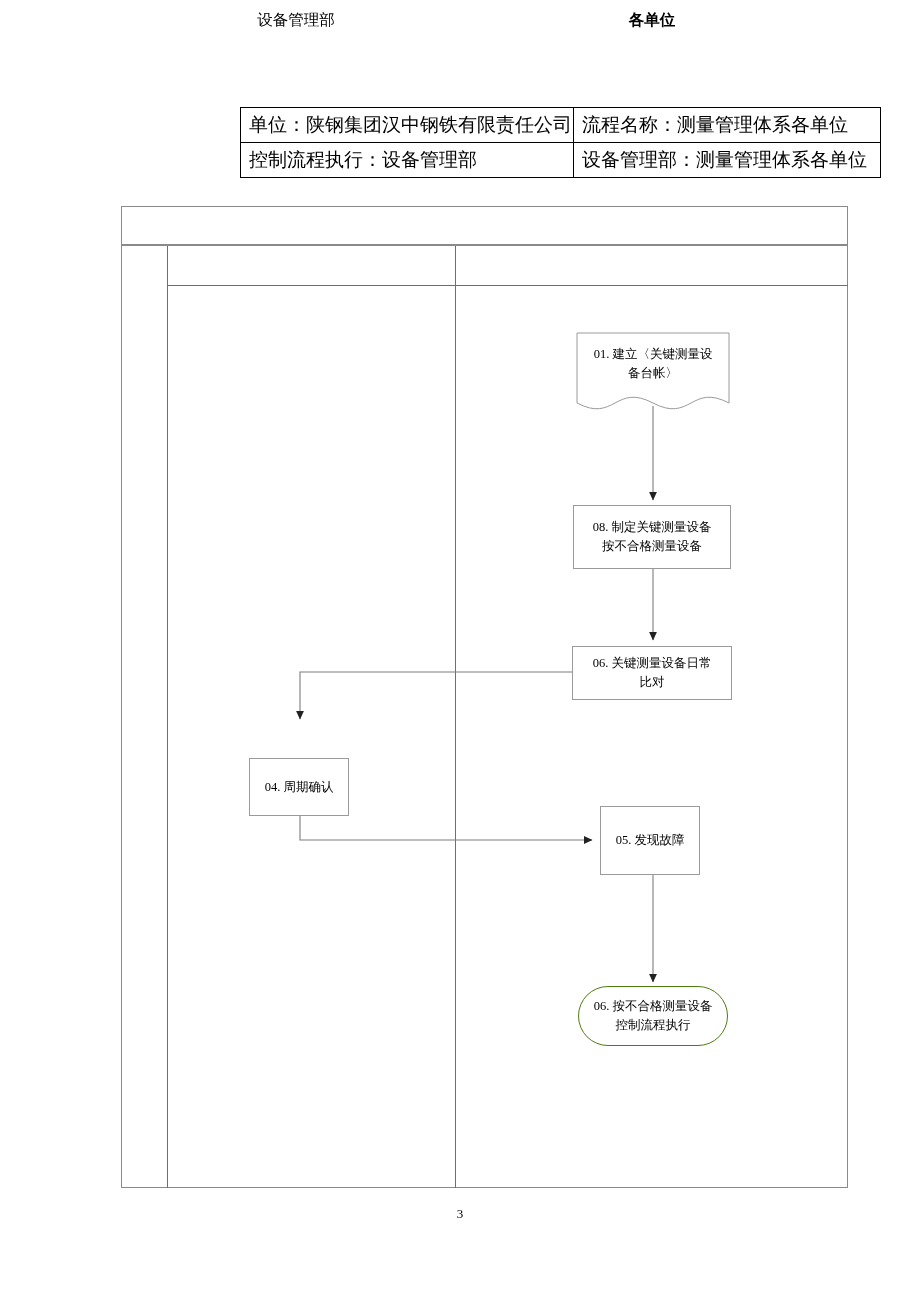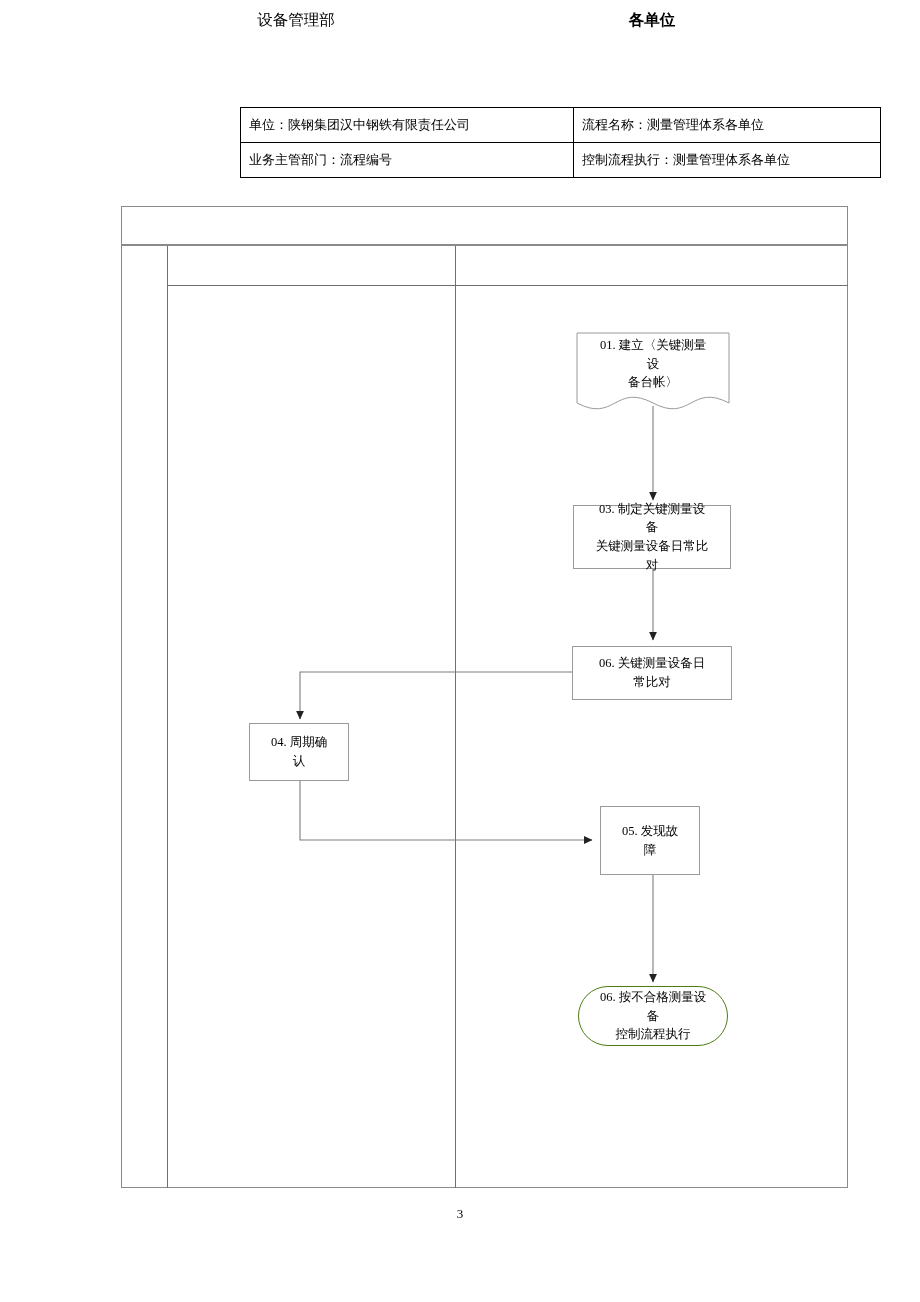--- a/index.html
+++ b/index.html
@@ -22,21 +22,21 @@
     left: 240px;
     top: 107px;
     width: 606px;
     border-collapse: collapse;
     table-layout: fixed;
   }
   .header-table td {
     border: 1px solid #000000;
     height: 34px;
     padding: 0 8px;
-    font-size: 13px;
+    font-size: 19px;
     line-height: 34px;
     white-space: nowrap;
     overflow: hidden;
   }
   .hdr-col-left  { width: 316px; }
   .hdr-col-right { width: 290px; }
 
   
   .lane-frame {
     position: absolute;
@@ -111,21 +111,21 @@
     position: absolute;
     box-sizing: border-box;
     display: flex;
     align-items: center;
     justify-content: center;
     text-align: center;
     font-size: 12.5px;
     line-height: 1.5;
     color: #000;
     background: #ffffff;
-    padding: 2px 20px;
+    padding: 2px 14px;
   }
   .node-rect {
     border: 1px solid #9a9a9a;
   }
   .node-round {
     border: 1px solid #4d7c0f;
     border-radius: 42px;
   }
   .node-doc {
     border: none;
@@ -149,22 +149,22 @@
 </head>
 <body>
 
 <table class="header-table">
   <tbody>
       <tr>
     <td class="hdr-col-left">单位：陕钢集团汉中钢铁有限责任公司</td>
     <td class="hdr-col-right">流程名称：测量管理体系各单位</td>
   </tr>
   <tr>
-    <td class="hdr-col-left">业务主管部门：流程编号</td>
-    <td class="hdr-col-right">控制流程执行：测量管理体系各单位</td>
+    <td class="hdr-col-left">控制流程执行：设备管理部</td>
+    <td class="hdr-col-right">设备管理部：测量管理体系各单位</td>
   </tr>
 </tbody>
   </table>
 
 <div class="lane-frame"></div>
 <div class="spacer-row"></div>
 <div class="lane-header"></div>
 <div class="narrow-col-divider"></div>
 <div class="lane-divider"></div>
 
@@ -197,30 +197,30 @@
 
 <div class="node node-doc" style="left:577px; top:333px; width:152px; height:62px;">
   <div class="doc-label">
     <div>01. 建立〈关键测量设</div>
     <div>备台帐〉</div>
   </div>
 </div>
 
 <div class="node node-rect" style="left:573px; top:505px; width:158px; height:64px;">
   <div>
-    <div>03. 制定关键测量设备</div>
-    <div>关键测量设备日常比对</div>
+    <div>08. 制定关键测量设备</div>
+    <div>按不合格测量设备</div>
   </div>
 </div>
 
 <div class="node node-rect" style="left:572px; top:646px; width:160px; height:54px;">
   <div>06. 关键测量设备日常比对</div>
 </div>
 
-<div class="node node-rect" style="left:249px; top:723px; width:100px; height:58px;">
+<div class="node node-rect" style="left:249px; top:758px; width:100px; height:58px;">
   <div>04. 周期确认</div>
 </div>
 
 <div class="node node-rect" style="left:600px; top:806px; width:100px; height:69px;">
   <div>05. 发现故障</div>
 </div>
 
 <div class="node node-round" style="left:578px; top:986px; width:150px; height:60px;">
   <div>
     <div>06. 按不合格测量设备</div>

